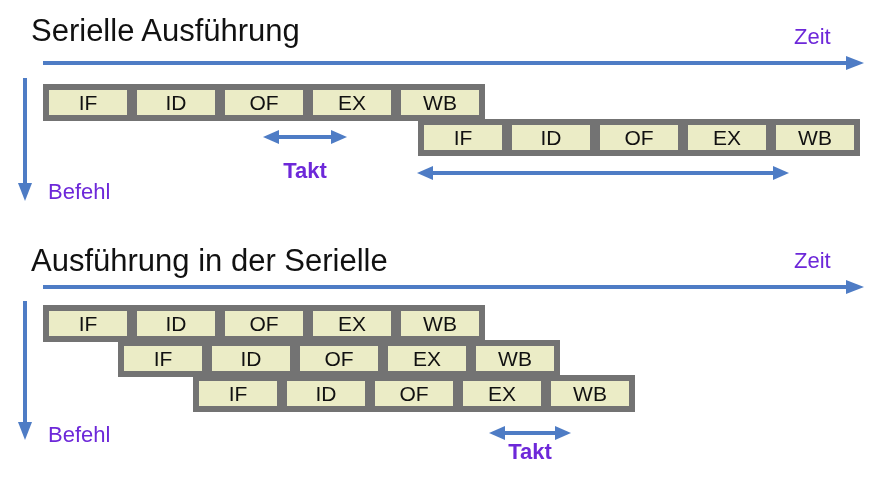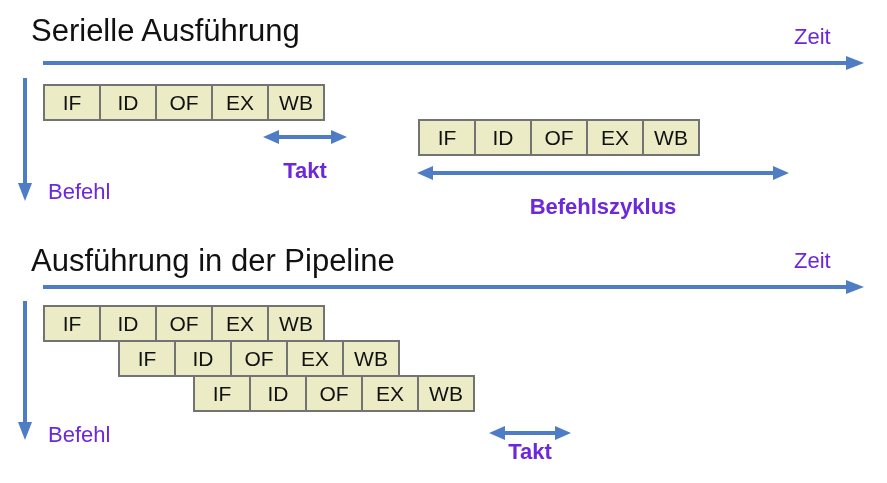--- a/index.html
+++ b/index.html
@@ -24,24 +24,24 @@
     position: absolute;
     font-size: 22px;
     line-height: 1;
     white-space: nowrap;
     color: #6d28d9;
   }
   .lbl.centered { text-align: center; font-weight: bold; }
   .prow { position: absolute; display: flex; }
   .box {
     box-sizing: border-box;
-    width: 58px;
+    width: 90px;
     height: 37px;
     margin-left: -2px;
-    border: 2px solid #737373;
+    border: 6px solid #737373;
     background: #ebecc6;
     display: flex;
     align-items: center;
     justify-content: center;
     font-size: 21px;
     color: #111111;
   }
   .box:first-child { margin-left: 0; }
   svg.arrow { position: absolute; display: block; }
 </style>
@@ -91,26 +91,25 @@
     </svg>
 
     <div class="lbl centered" style="left:262px; top:160px; width:86px;">Takt</div>
 
     <svg class="arrow" style="left:416px; top:165px;" width="374" height="16">
       <polygon points="1,8 17,1 17,15" fill="#4e7cc5"></polygon>
       <line x1="12" y1="8" x2="361" y2="8" stroke-width="4" stroke="#4e7cc5"></line>
       <polygon points="373,8 357,1 357,15" fill="#4e7cc5"></polygon>
     </svg>
 
-    <div class="lbl centered" style="left:416px; top:196px; width:374px;">Befehlszyklus</div>
   </div>
 
   <div class="layer">
 
-    <div class="title" style="left:31px; top:245px;">Ausführung in der Pipeline</div>
+    <div class="title" style="left:31px; top:245px;">Ausführung in der Serielle</div>
 
     <div class="lbl" style="left:794px; top:250px;">Zeit</div>
 
     <svg class="arrow" style="left:40px; top:278px;" width="826" height="18">
       <line x1="3" y1="9" x2="808" y2="9" stroke-width="4" stroke="#4e7cc5"></line>
       <polygon points="824,9 806,2 806,16" fill="#4e7cc5"></polygon>
     </svg>
 
     <svg class="arrow" style="left:16px; top:301px;" width="18" height="140">
       <line x1="9" y1="0" x2="9" y2="122" stroke-width="4" stroke="#4e7cc5"></line>

